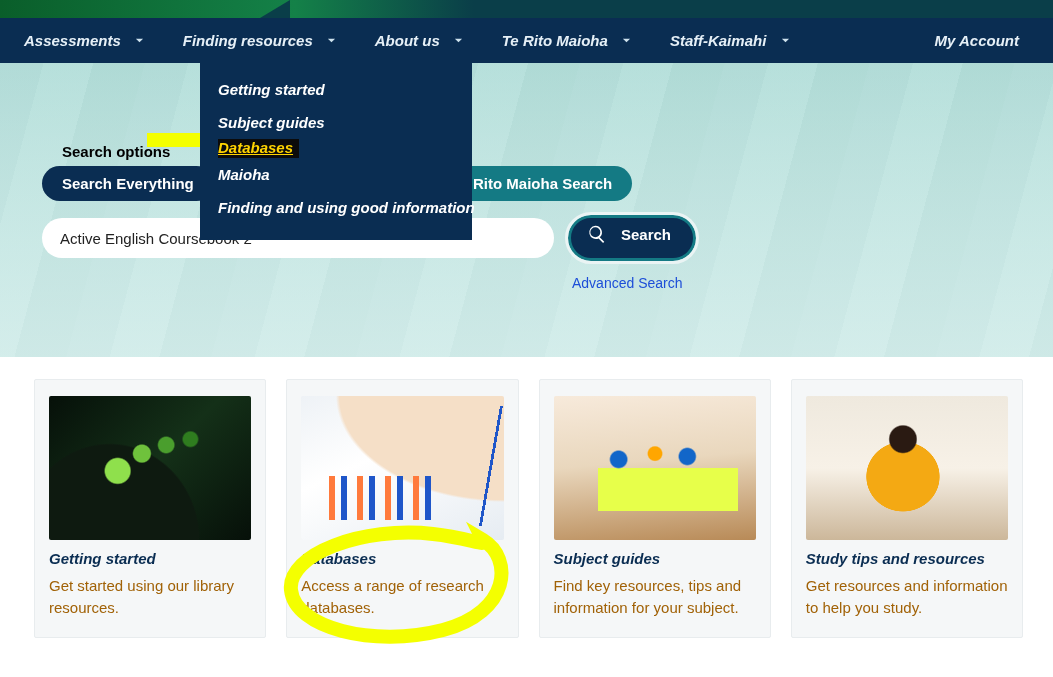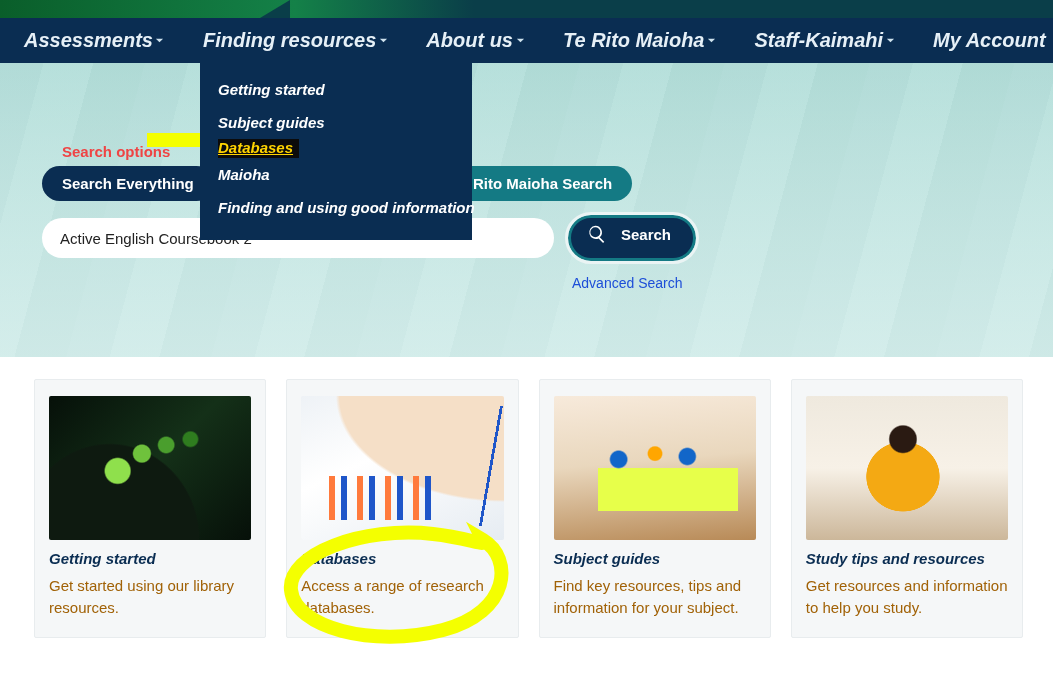--- a/index.html
+++ b/index.html
@@ -30,26 +30,26 @@
     align-items: center;
     height: 45px;
     padding: 0 20px 0 10px;
     gap: 10px;
     position: relative;
     z-index: 20;
   }
   .nav-item {
     display: flex;
     align-items: center;
-    gap: 2px;
+    gap: 14px;
     padding: 0 14px;
     color: #e6f0f7;
     font-weight: 700;
     font-style: italic;
-    font-size: 20px;
+    font-size: 15px;
     cursor: pointer;
     white-space: nowrap;
   }
   .nav-item.right { margin-left: auto; }
   .chev {
     width: 10px; height: 10px;
     display: inline-flex; align-items: center; justify-content: center;
   }
   .chev svg { width: 9px; height: 9px; fill: #cfe3ee; }
 
@@ -106,21 +106,21 @@
         rgba(110,165,160,0.28) 90px 140px),
       linear-gradient(180deg, #bfe2de 0%, #dff1ef 60%, #f6fbfb 100%);
   }
   .hero-inner {
     position: relative;
     padding: 80px 0 0 42px;
   }
   .search-label {
     font-size: 15px;
     font-weight: 700;
-    color: #ef4444;
+    color: #000000;
     margin: 0 0 6px 20px;
   }
   .tabs {
     display: flex;
     gap: 26px;
     align-items: flex-end;
   }
   .tab {
     border-radius: 22px;
     padding: 9px 20px;

